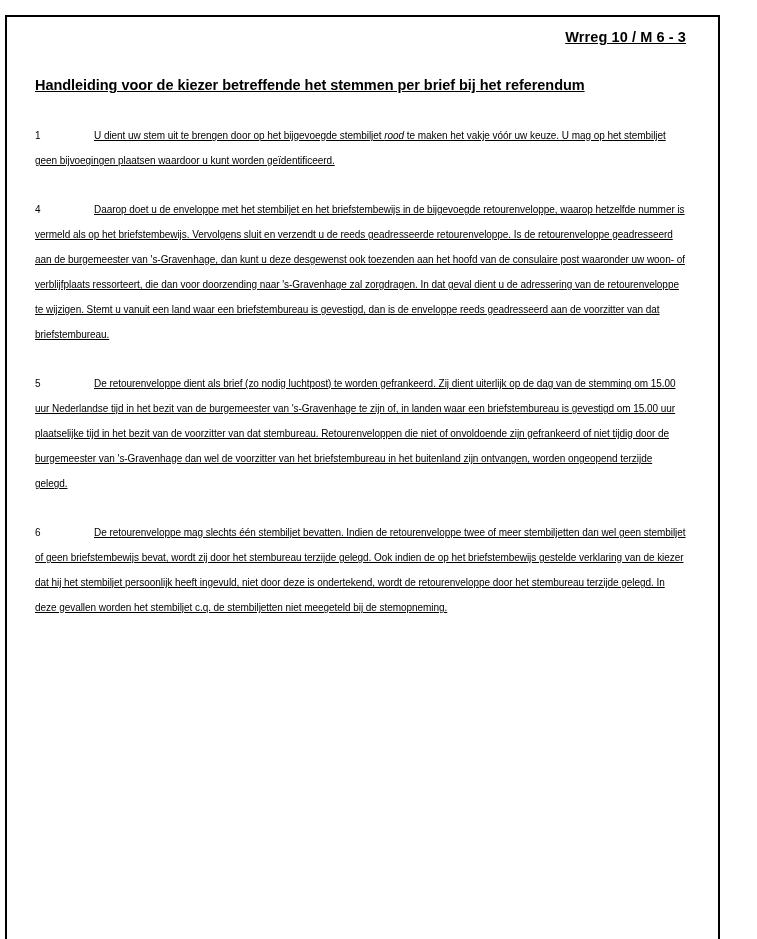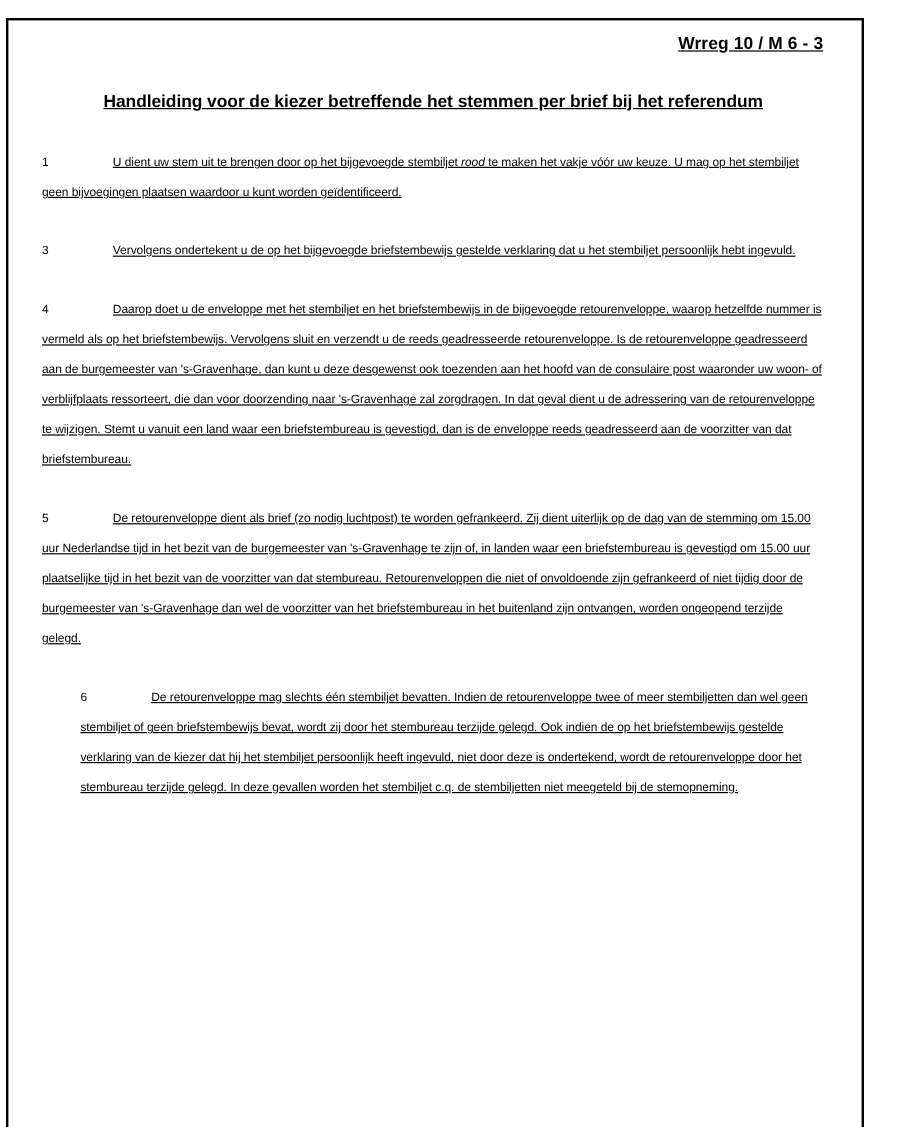--- a/index.html
+++ b/index.html
@@ -36,32 +36,30 @@
     line-height: 1.2;
     padding-right: 1px;
     margin-bottom: 30px;
   }
   .doc-title {
     font-size: 14.5px;
     font-weight: bold;
     line-height: 1.35;
     margin-bottom: 27px;
     letter-spacing: -0.05px;
-    text-align: center;
   }
   .para {
     font-size: 10px;
     line-height: 25px;
     margin-bottom: 24px;
     text-align: left;
     letter-spacing: -0.05px;
   }
   .para:last-child {
     margin-bottom: 0;
-    margin-left: 32px;
   }
   .para-num {
     display: inline-block;
     width: 59px;
   }
   .ital {
     font-style: italic;
   }
 </style>
 </head>
@@ -72,23 +70,20 @@
 
     <div class="doc-header">Wrreg 10 / M 6 - 3</div>
 
     <div class="doc-title">Handleiding voor de kiezer betreffende het stemmen per brief bij het referendum</div>
 
     <div class="para">
       <span class="para-num">1</span><span>U dient uw stem uit te brengen door op het bijgevoegde stembiljet </span><span class="ital">rood</span><span> te maken het vakje vóór uw keuze. U mag op het stembiljet geen bijvoegingen plaatsen waardoor u kunt worden geïdentificeerd.</span>
     </div>
 
 
-    <div class="para">
-      <span class="para-num">3</span><span>Vervolgens ondertekent u de op het bijgevoegde briefstembewijs gestelde verklaring dat u het stembiljet persoonlijk hebt ingevuld.</span>
-    </div>
 
     <div class="para">
       <span class="para-num">4</span><span>Daarop doet u de enveloppe met het stembiljet en het briefstembewijs in de bijgevoegde retourenveloppe, waarop hetzelfde nummer is vermeld als op het briefstembewijs. Vervolgens sluit en verzendt u de reeds geadresseerde retourenveloppe. Is de retourenveloppe geadresseerd aan de burgemeester van 's-Gravenhage, dan kunt u deze desgewenst ook toezenden aan het hoofd van de consulaire post waaronder uw woon- of verblijfplaats ressorteert, die dan voor doorzending naar 's-Gravenhage zal zorgdragen. In dat geval dient u de adressering van de retourenveloppe te wijzigen. Stemt u vanuit een land waar een briefstembureau is gevestigd, dan is de enveloppe reeds geadresseerd aan de voorzitter van dat briefstembureau.</span>
     </div>
 
     <div class="para">
       <span class="para-num">5</span><span>De retourenveloppe dient als brief (zo nodig luchtpost) te worden gefrankeerd. Zij dient uiterlijk op de dag van de stemming om 15.00 uur Nederlandse tijd in het bezit van de burgemeester van 's-Gravenhage te zijn of, in landen waar een briefstembureau is gevestigd om 15.00 uur plaatselijke tijd in het bezit van de voorzitter van dat stembureau. Retourenveloppen die niet of onvoldoende zijn gefrankeerd of niet tijdig door de burgemeester van 's-Gravenhage dan wel de voorzitter van het briefstembureau in het buitenland zijn ontvangen, worden ongeopend terzijde gelegd.</span>
     </div>
 
     <div class="para">

